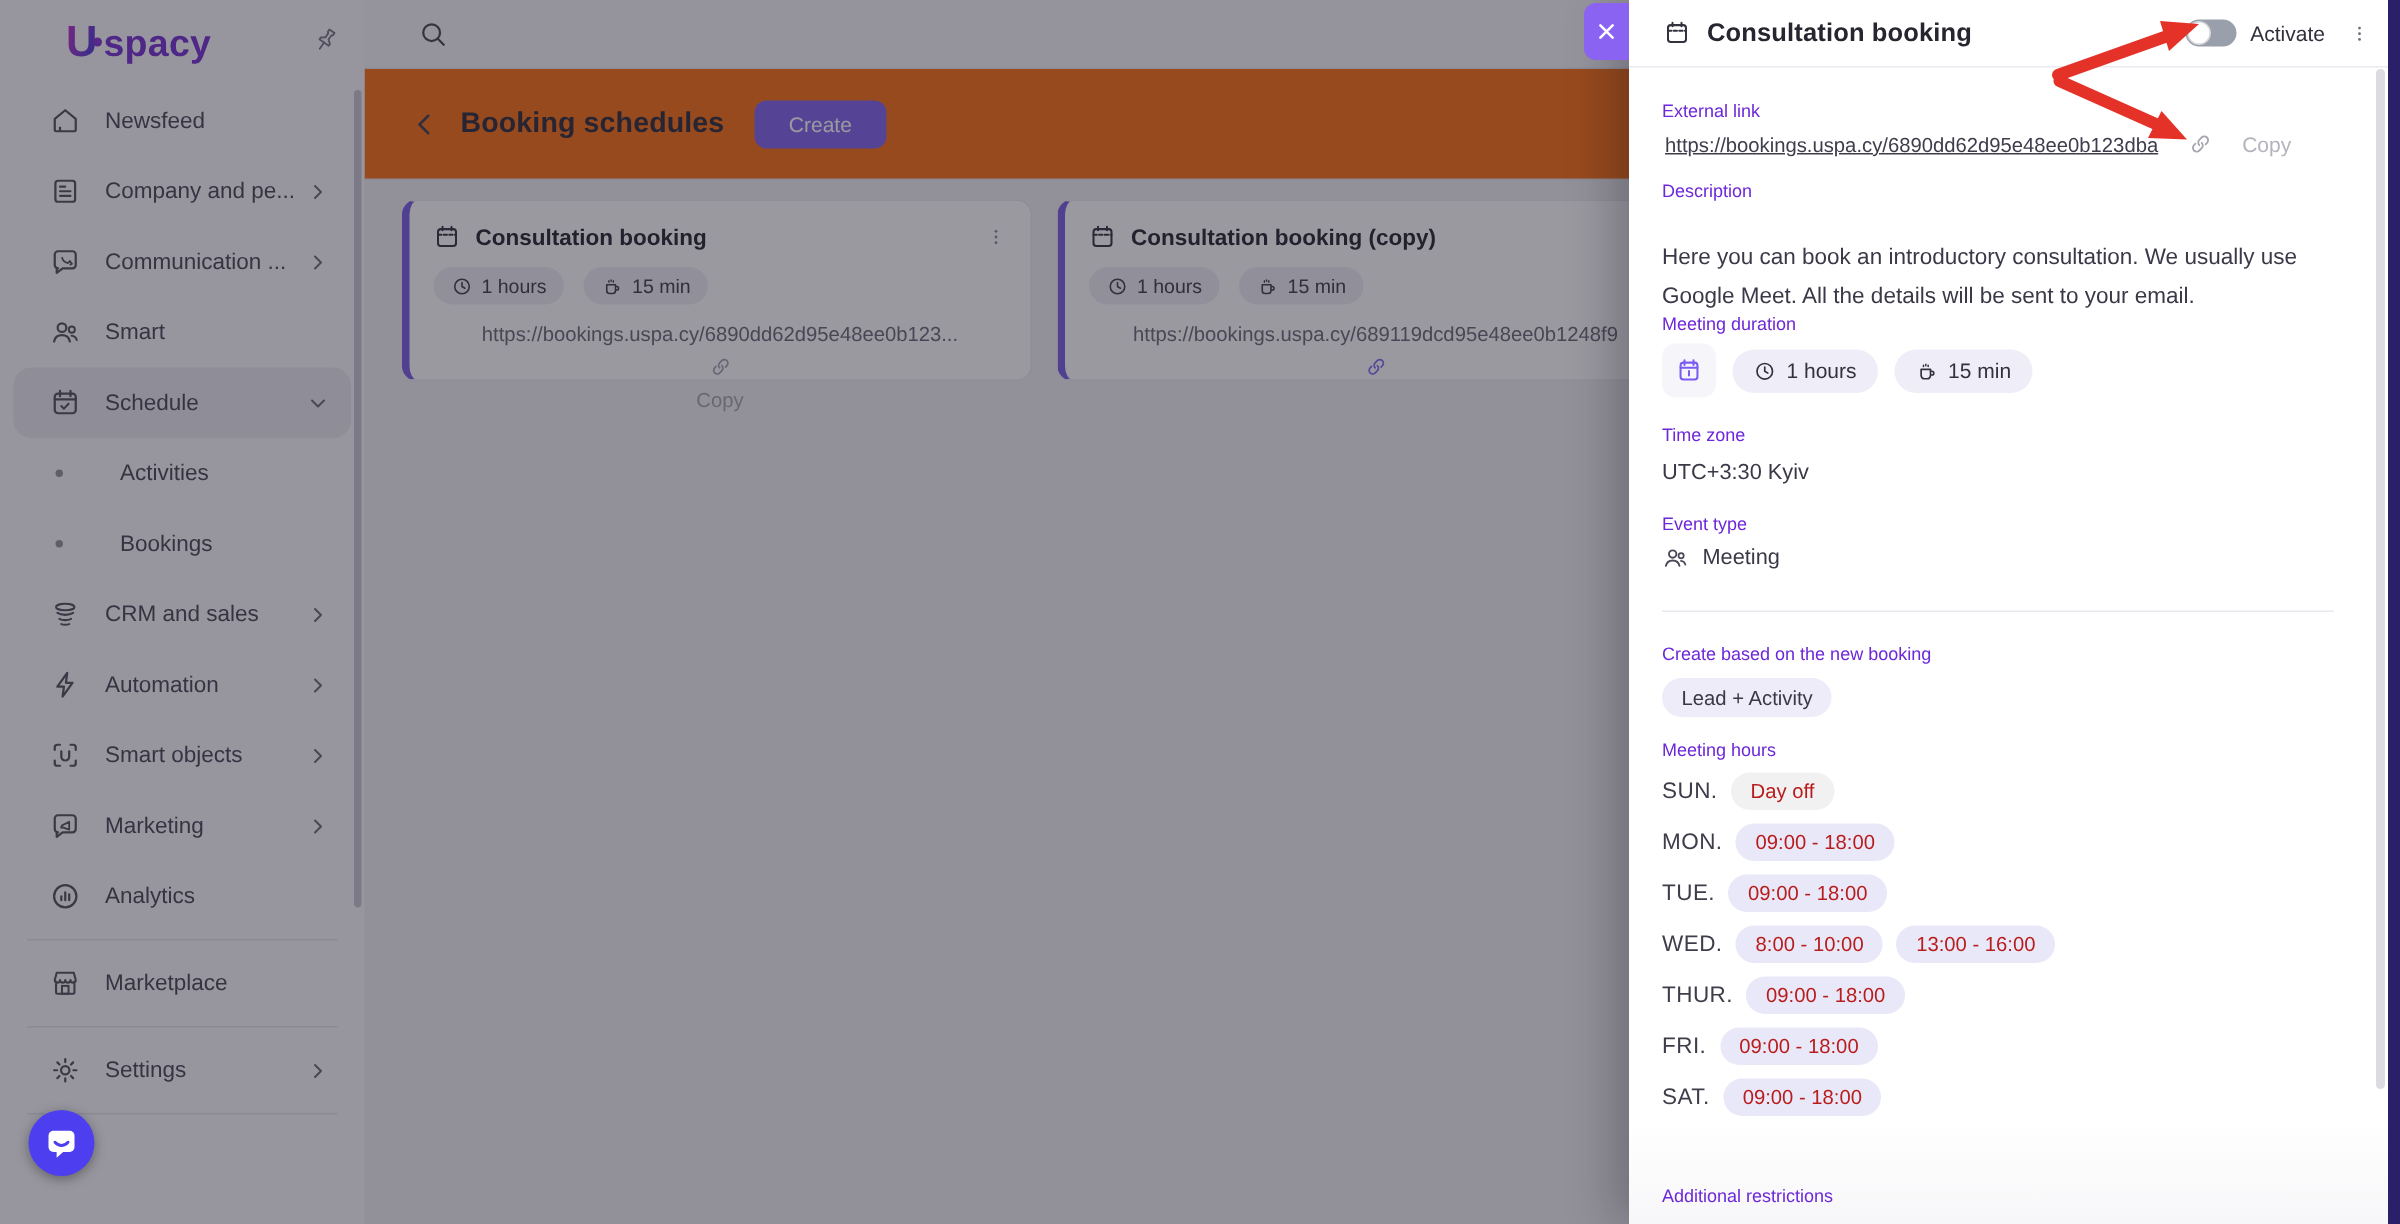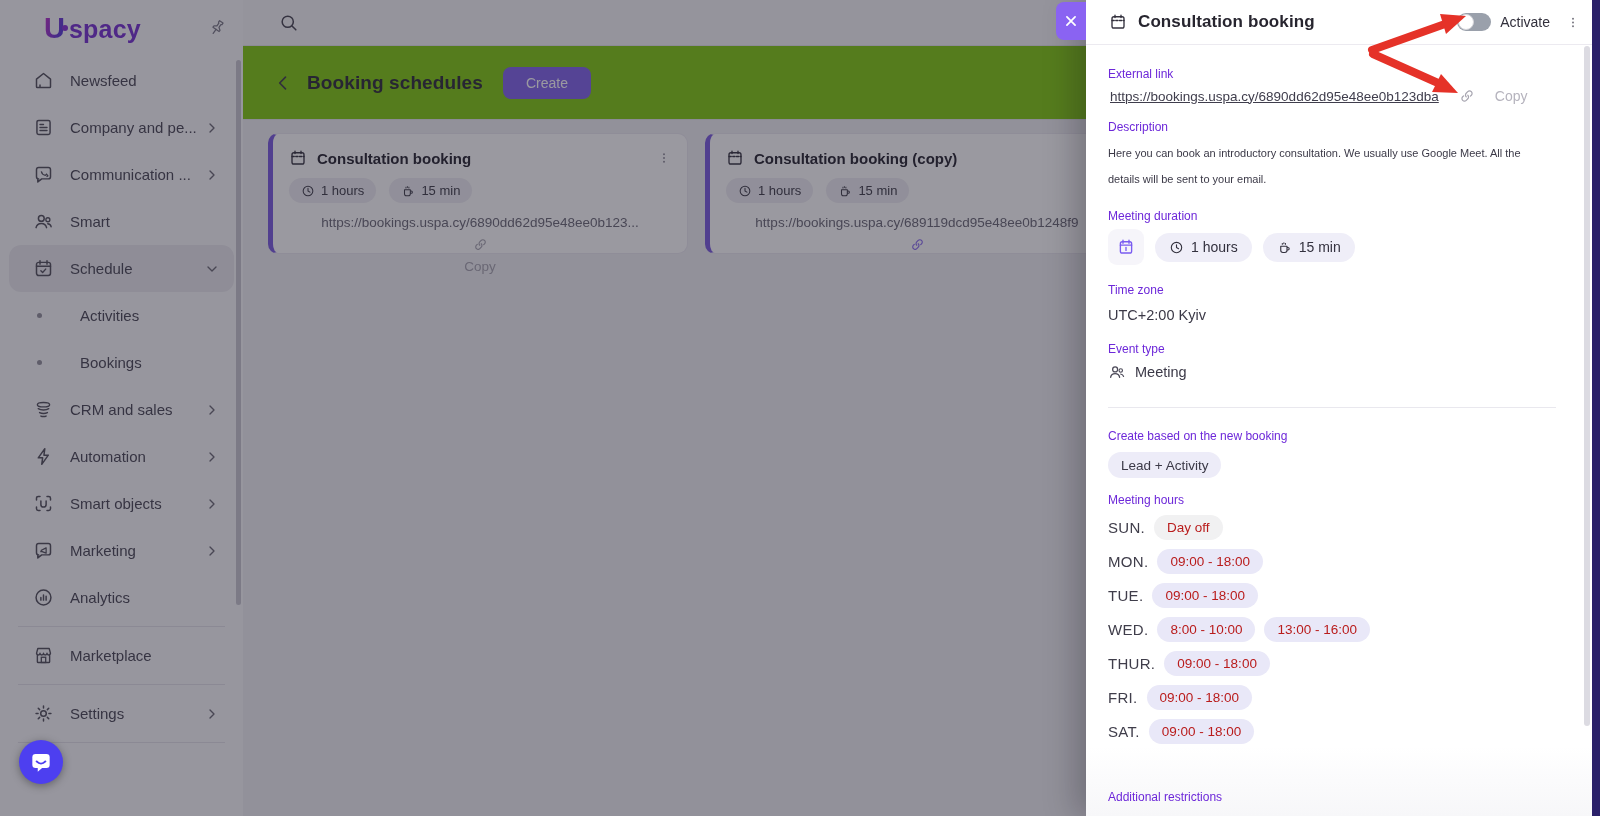--- a/index.html
+++ b/index.html
@@ -22,21 +22,21 @@
   .nav-chevron { width:16px; height:16px; color:#6f6d78; flex:0 0 16px; }
   .nav-item.sub { padding-left:28px; }
   .nav-bullet { width:5px; height:5px; border-radius:50%; background:#96949f; margin-right:22px; flex:0 0 5px; }
   .nav-divider { height:1px; background:#e4e3e9; margin:5px 18px; }
   .side-scroll { position:absolute; right:2px; top:60px; width:5px; height:545px; border-radius:3px; background:#c9c8d0; }
 
   
   .main { position:absolute; left:243px; top:0; right:0; height:816px; }
   .topbar { height:46px; background:#f6f6f8; border-bottom:1px solid #e7e6ec; display:flex; align-items:center; padding-left:36px; }
   .search-btn { color:#4b4955; width:20px; height:20px; }
-  .page-header { height:74px; background:#84cc16; border-bottom:1px solid #e7e6ec; display:flex; align-items:center; padding-left:30px; }
+  .page-header { height:74px; background:#f97316; border-bottom:1px solid #e7e6ec; display:flex; align-items:center; padding-left:30px; }
   .back-btn { width:20px; height:20px; color:#45434f; }
   .page-title { font-size:19px; font-weight:700; color:#33313d; margin-left:14px; letter-spacing:0.1px; }
   .create-btn { margin-left:20px; width:88px; height:32px; border:none; border-radius:8px; background:#8468ec; color:#ffffff; font-size:14px; font-family:inherit; }
 
   
   .card { position:absolute; top:13px; width:420px; height:121px; background:#ffffff; border:1px solid #ebe9f1; border-left:5px solid #7e5fe0; border-radius:10px; padding:15px 16px 0 16px; }
   .card1 { left:25px; } .card2 { left:462px; }
   .card-title-row { display:flex; align-items:center; }
   .card-cal { width:18px; height:18px; color:#3a3844; flex:0 0 18px; }
   .card-title { font-size:15px; font-weight:700; color:#2c2a35; margin-left:10px; flex:1; }
@@ -64,21 +64,21 @@
   .toggle-knob { position:absolute; left:1px; top:1px; width:16px; height:16px; border-radius:50%; background:#fff; border:1px solid #d5d5da; }
   .activate-label { font-size:14px; color:#32303c; margin-right:16px; }
   .dh-kebab { width:14px; height:17px; color:#6f6d78; }
 
   .d-label { position:absolute; left:22px; font-size:12px; color:#6d28d9; }
   .d-text { position:absolute; left:22px; font-size:14.5px; color:#3b3947; }
   .link-row { position:absolute; left:24px; top:88px; display:flex; align-items:center; gap:20px; }
   .ext-link { font-size:13.5px; color:#3f3d4c; text-decoration:underline; }
   .link-row .link-icon { width:16px; height:16px; color:#a7a5b0; }
   .link-row .copy { font-size:14px; color:#b5b3bd; }
-  .desc { top:140px; width:442px; line-height:26px; font-size:11px; }
+  .desc { top:159px; width:442px; line-height:26px; font-size:15px; }
   .dur-row { position:absolute; left:22px; top:229px; display:flex; align-items:center; gap:11px; }
   .cal-btn { width:36px; height:36px; border-radius:9px; background:#f6f5fa; display:flex; align-items:center; justify-content:center; color:#7a5cf0; }
   .cal-btn svg { width:18px; height:18px; }
   .d-chip { display:inline-flex; align-items:center; gap:7px; height:29px; padding:0 14px; background:#efeef8; border-radius:15px; font-size:14px; color:#33313e; }
   .d-chip svg { width:15px; height:15px; }
   .event-row { position:absolute; left:22px; top:363px; display:flex; align-items:center; gap:9px; font-size:14.5px; color:#3b3947; }
   .event-row svg { width:18px; height:18px; color:#4a4857; }
   .d-divider { position:absolute; left:22px; width:448px; height:1px; background:#e9e8ee; }
   .cb-chip { position:absolute; left:22px; top:452px; display:inline-flex; align-items:center; height:26px; padding:0 13px; background:#edecf8; border-radius:13px; font-size:13.5px; color:#3b3947; }
   .hours-row { position:absolute; left:22px; display:flex; align-items:center; gap:9px; }
@@ -484,21 +484,21 @@
       </span>
     <span class="d-chip">
         <svg>
           <use href="#i-cup"></use>
         </svg>
         <span>15 min</span>
       </span>
   </div>
 
   <span class="d-label" style="top:283px">Time zone</span>
-  <span class="d-text" style="top:307px">UTC+2:00 Kyiv</span>
+  <span class="d-text" style="top:307px">UTC+3:30 Kyiv</span>
 
   <span class="d-label" style="top:342px">Event type</span>
   <div class="event-row">
     <svg>
         <use href="#i-groups"></use>
       </svg>
     <span>Meeting</span>
   </div>
 
   <div class="d-divider" style="top:407px"></div>

